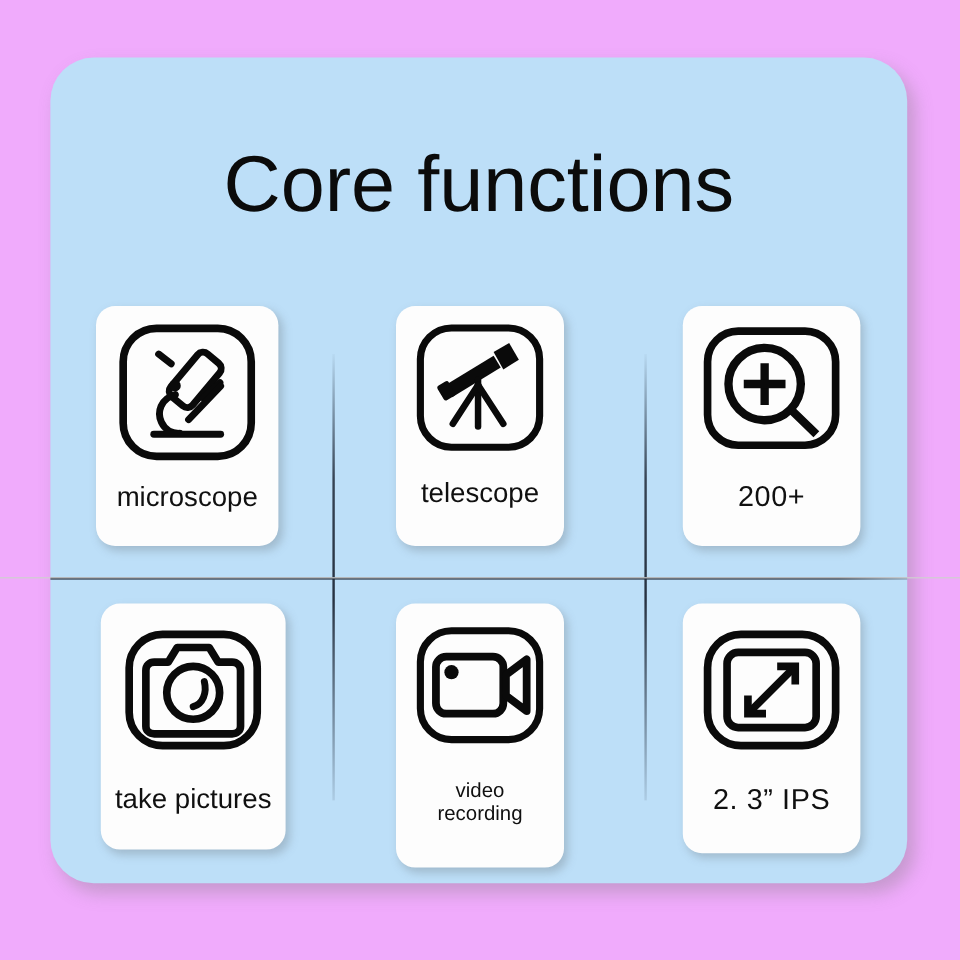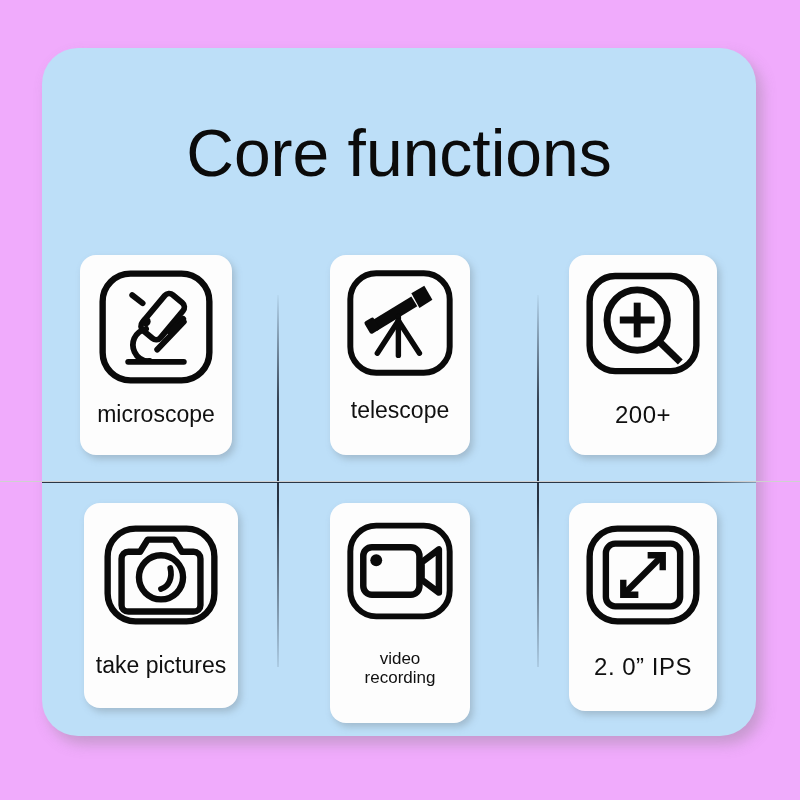--- a/index.html
+++ b/index.html
@@ -238,17 +238,17 @@
     <div class="card c5">
       <svg class="card-icon" viewBox="0 0 100 100">
         <rect x="4" y="10" width="92" height="80" rx="24" ry="24" fill="none" stroke="#0a0a0a" stroke-width="5.5"></rect>
         <rect x="18" y="23" width="64" height="54" rx="8" ry="8" fill="none" stroke="#0a0a0a" stroke-width="5.5"></rect>
         <g stroke="#0a0a0a" stroke-width="5.5" stroke-linecap="butt" stroke-linejoin="miter" fill="none">
           <line x1="33" y1="67" x2="67" y2="33"></line>
           <polyline points="67,46 67,33 54,33"></polyline>
           <polyline points="33,54 33,67 46,67"></polyline>
         </g>
       </svg>
-      <div class="card-label">2. 0”  IPS</div>
+      <div class="card-label">2. 3”  IPS</div>
     </div>
 
   </div>
 </div>
 
 </body></html>

